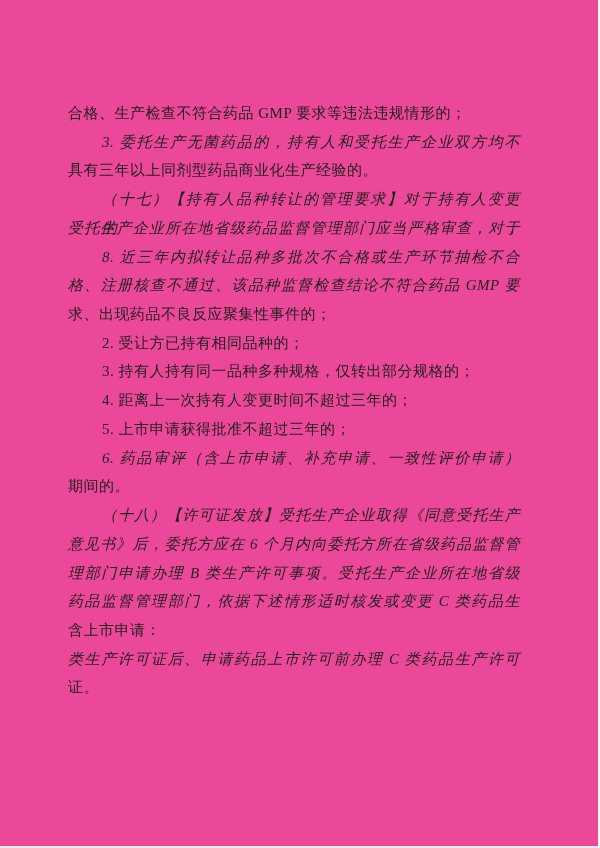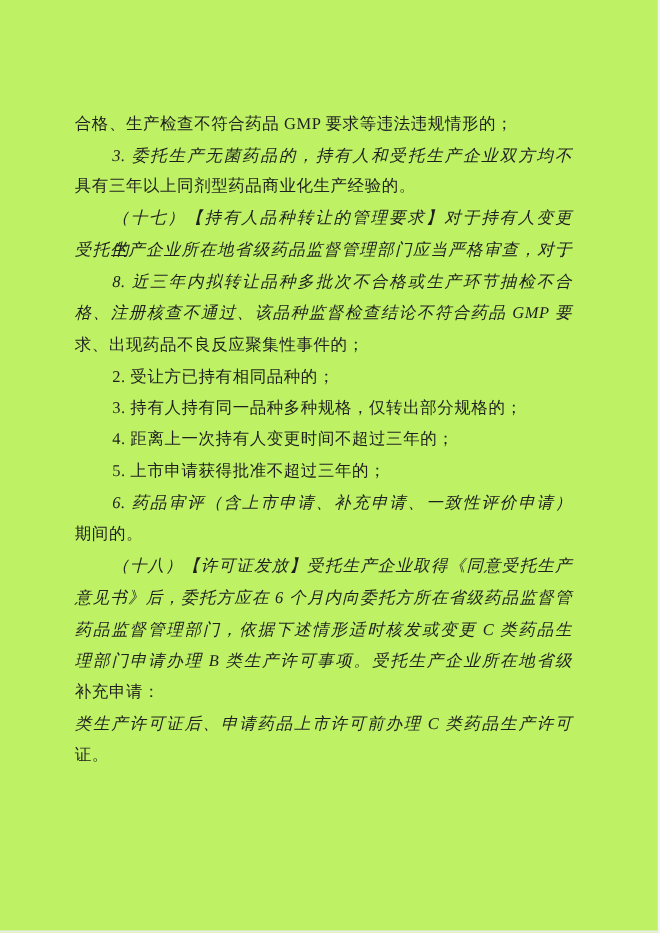--- a/index.html
+++ b/index.html
@@ -39,37 +39,37 @@
     text-align-last: justify;
     font-style: italic;
   }
   .line.indent {
     padding-left: 34px;
   }
 </style>
 </head>
 <body>
 
-<div class="page" style="background: #bef264;">
+<div class="page" style="background: #ec4899;">
   <div class="content" id="document-body" style="color: rgb(31, 31, 31);">
       <div class="line">合格、生产检查不符合药品 GMP 要求等违法违规情形的；</div>
       <div class="line indent fill">3. 委托生产无菌药品的，持有人和受托生产企业双方均不</div>
       <div class="line">具有三年以上同剂型药品商业化生产经验的。</div>
       <div class="line indent fill">（十七）【持有人品种转让的管理要求】对于持有人变更的，</div>
       <div class="line fill">受托生产企业所在地省级药品监督管理部门应当严格审查，对于</div>
       <div class="line indent fill">8. 近三年内拟转让品种多批次不合格或生产环节抽检不合</div>
       <div class="line fill">格、注册核查不通过、该品种监督检查结论不符合药品 GMP 要</div>
       <div class="line">求、出现药品不良反应聚集性事件的；</div>
       <div class="line indent">2. 受让方已持有相同品种的；</div>
       <div class="line indent">3. 持有人持有同一品种多种规格，仅转出部分规格的；</div>
       <div class="line indent">4. 距离上一次持有人变更时间不超过三年的；</div>
       <div class="line indent">5. 上市申请获得批准不超过三年的；</div>
       <div class="line indent fill">6. 药品审评（含上市申请、补充申请、一致性评价申请）</div>
       <div class="line">期间的。</div>
       <div class="line indent fill">（十八）【许可证发放】受托生产企业取得《同意受托生产</div>
       <div class="line fill">意见书》后，委托方应在 6 个月内向委托方所在省级药品监督管</div>
+      <div class="line fill">理部门申请办理 B 类生产许可事项。受托生产企业所在地省级</div>
       <div class="line fill">药品监督管理部门，依据下述情形适时核发或变更 C 类药品生</div>
-      <div class="line fill">理部门申请办理 B 类生产许可事项。受托生产企业所在地省级</div>
-      <div class="line">补充申请：</div>
+      <div class="line">含上市申请：</div>
       <div class="line fill">类生产许可证后、申请药品上市许可前办理 C 类药品生产许可</div>
       <div class="line">证。</div>
     </div>
 </div>
 
 </body></html>

